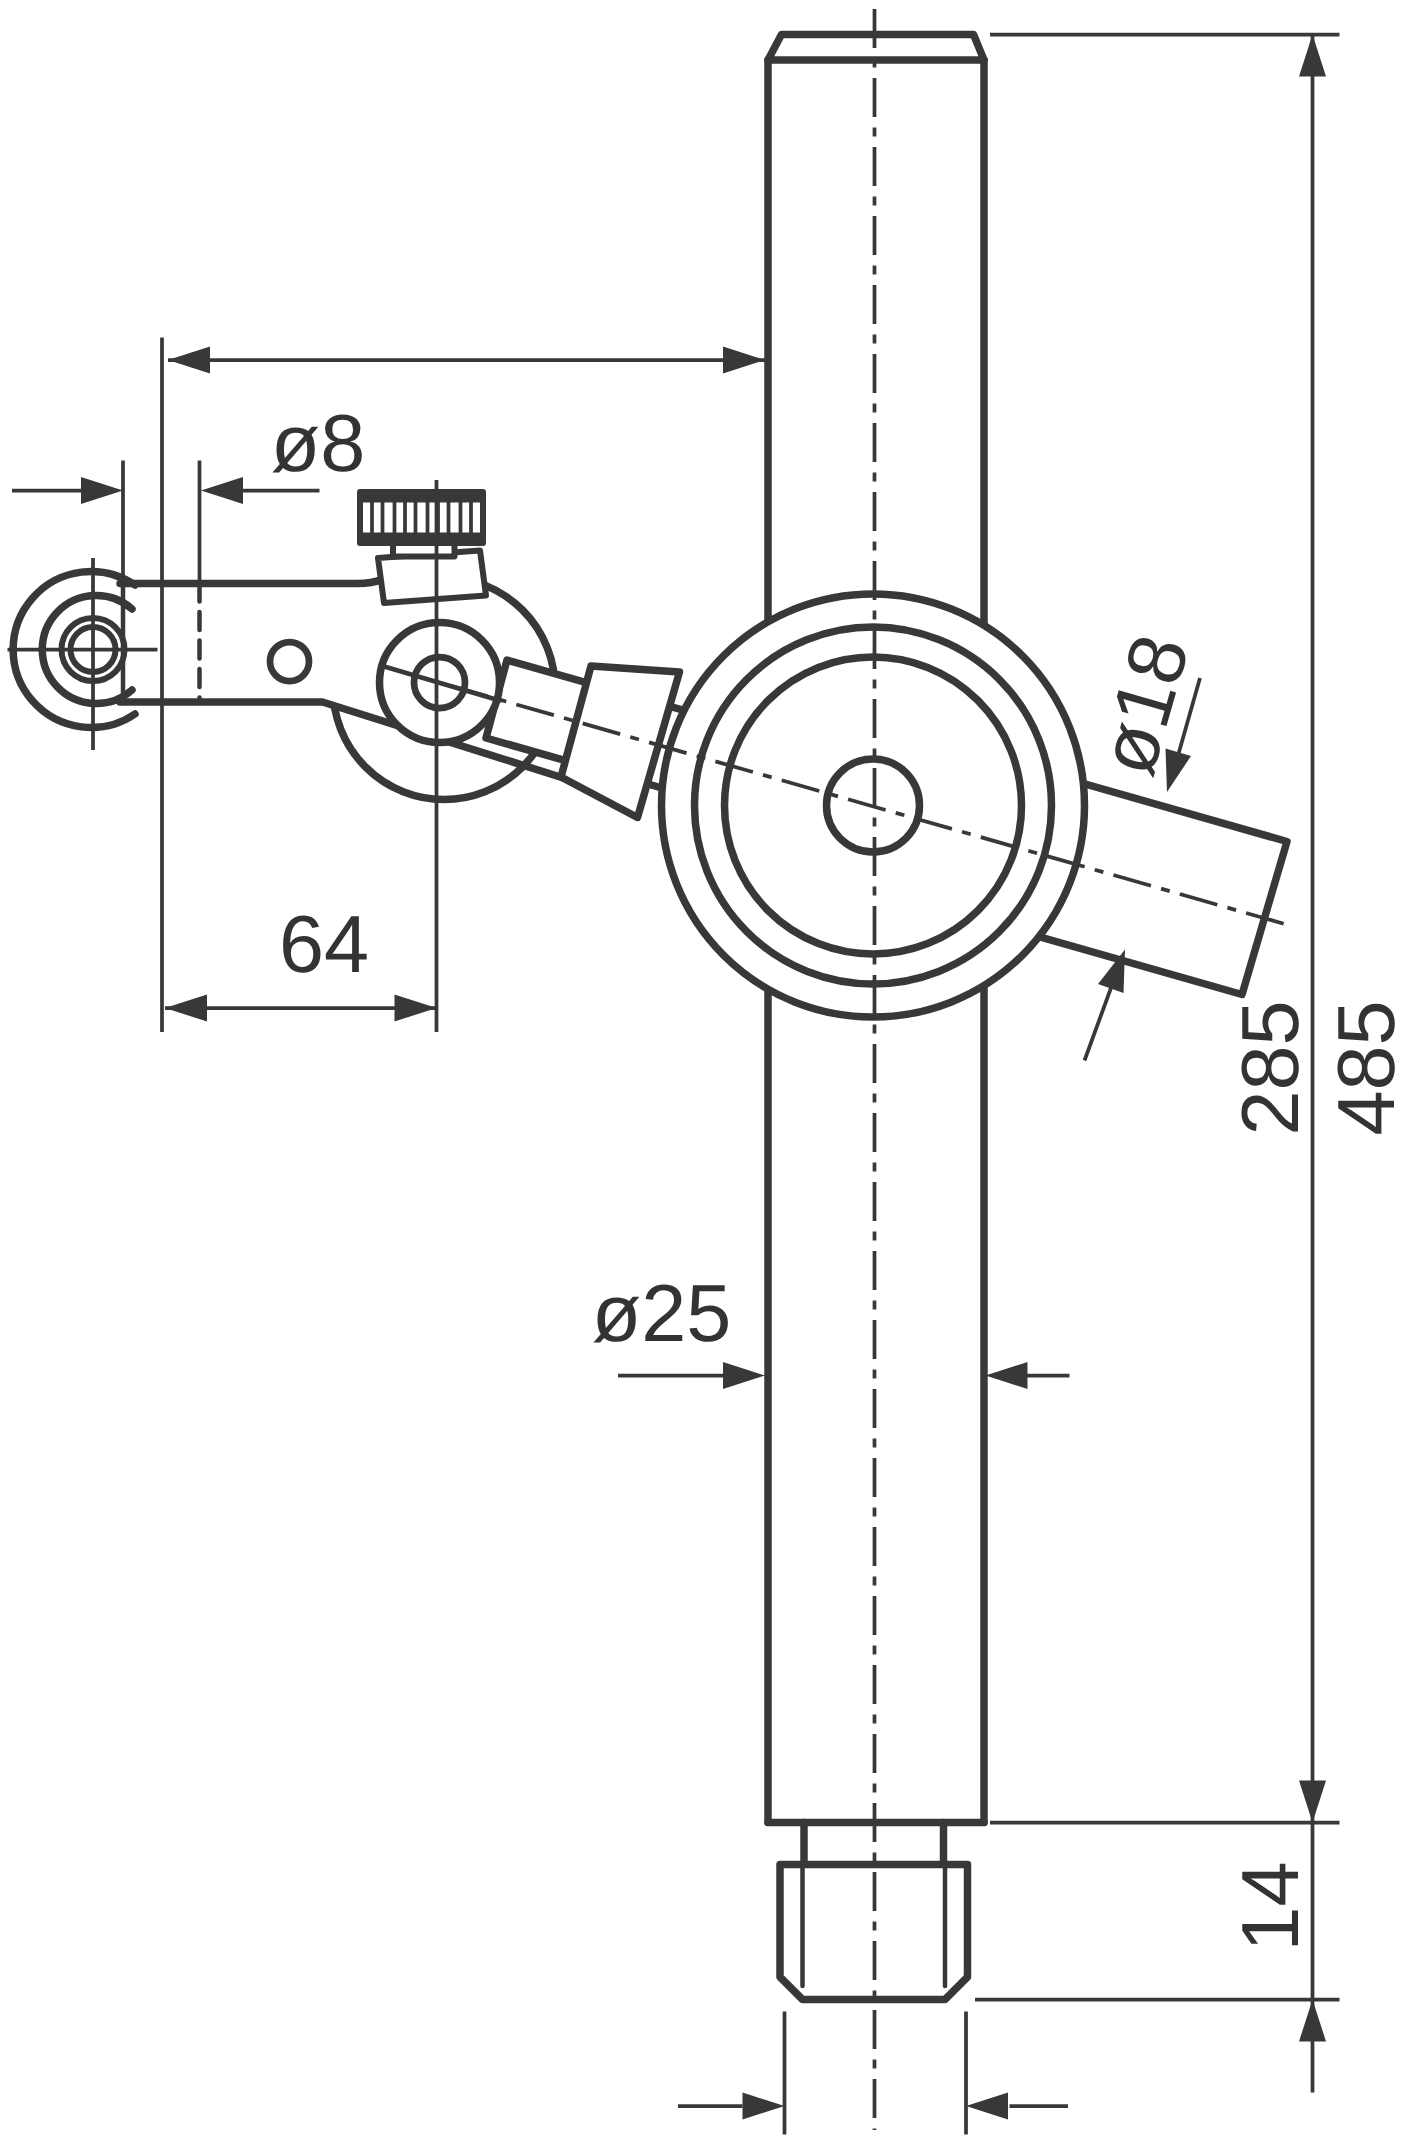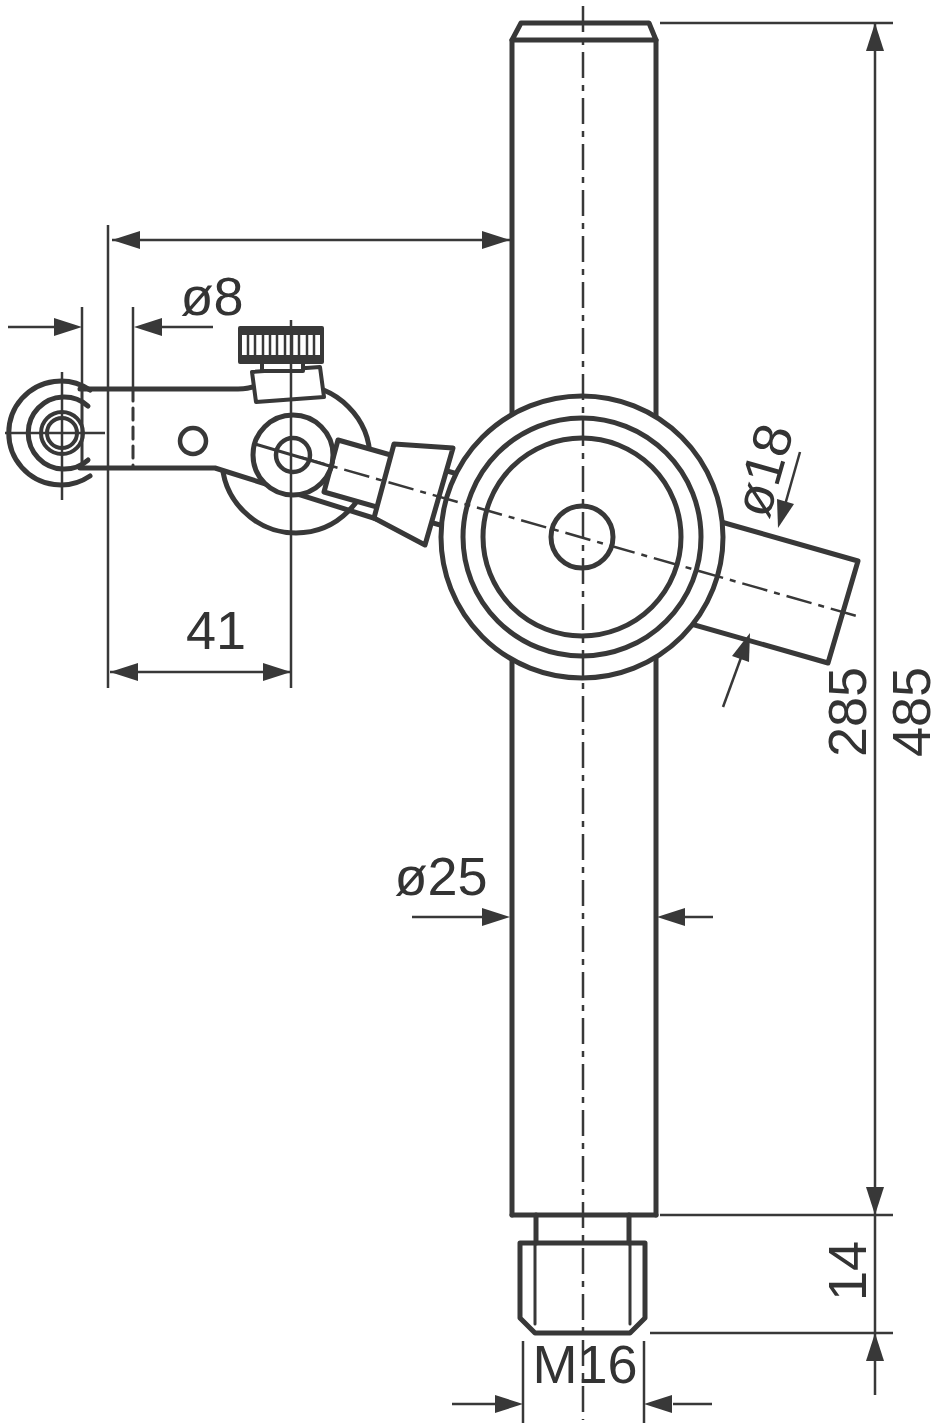--- a/index.html
+++ b/index.html
@@ -172,26 +172,25 @@
         <line x1="673" y1="1404" x2="712" y2="1404"></line>
         <polygon points="523,1404 495,1395 495,1413" fill="#383838" stroke="none"></polygon>
         <polygon points="644,1404 672,1395 672,1413" fill="#383838" stroke="none"></polygon>
       </g>
     </g>
   </svg>
 
 
   <div class="dim-label" style="left:184px;top:296px;margin-left:28px;">ø8</div>
 
-  <div class="dim-label" style="left:216px;top:630px;">41</div>
+  <div class="dim-label" style="left:216px;top:630px;">64</div>
 
   <div class="dim-label" style="left:441px;top:876px;text-align:right;">ø25</div>
 
   <div class="dim-label rot74" style="left:763px;top:470px;">ø18</div>
 
   <div class="dim-label rot90" style="left:847px;top:712px;">285</div>
 
   <div class="dim-label rot90" style="left:911px;top:712px;">485</div>
 
   <div class="dim-label rot90" style="left:847px;top:1271px;">14</div>
 
-  <div class="dim-label" style="left:585px;top:1364px;">M16</div>
 </div>
 
 </body></html>

